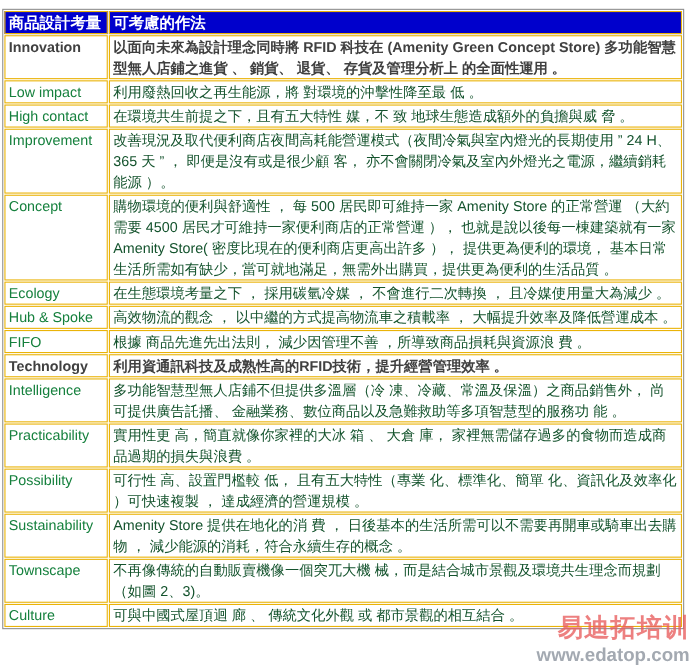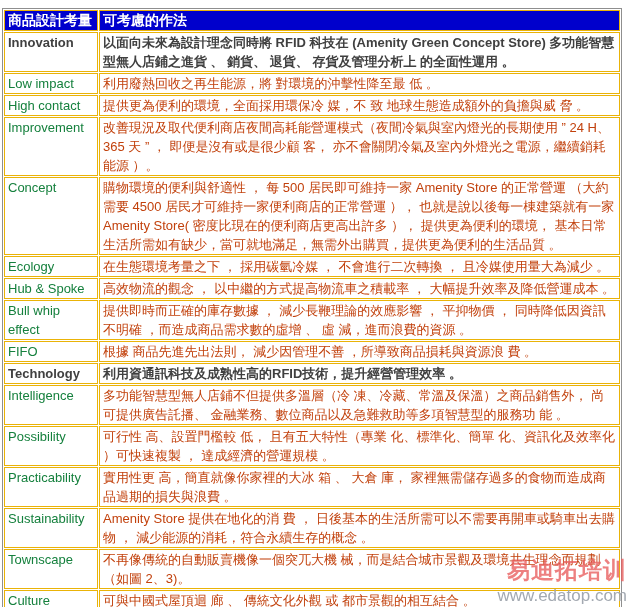--- a/index.html
+++ b/index.html
@@ -39,21 +39,21 @@
     color: #ffffff;
     text-align: left;
     font-weight: bold;
     font-size: 14px;
     height: 19px;
   }
   td.label-cell {
     color: #15803d;
   }
   td.desc-cell {
-    color: #c2410c;
+    color: #14532d;
   }
   tr.hl td.label-cell,
   tr.hl td.desc-cell {
     color: #404040;
     font-weight: bold;
   }
   .watermark {
     position: absolute;
     right: 2px;
     bottom: 2px;
@@ -63,21 +63,21 @@
   }
   .wm-brand {
     font-size: 23px;
     font-weight: bold;
     letter-spacing: 1px;
     color: rgba(232, 92, 92, 0.78);
     line-height: 34px;
   }
   .wm-url {
     font-size: 17px;
-    font-weight: normal;
+    font-weight: bold;
     color: #a3a9b1;
     line-height: 18px;
     text-align: right;
   }
 </style>
 </head>
 <body>
 
 <div class="page">
   <table class="spec">
@@ -95,61 +95,57 @@
       <tr class="hl">
         <td class="label-cell">Innovation</td>
         <td class="desc-cell">以面向未來為設計理念同時將 RFID 科技在 (Amenity Green Concept Store) 多功能智慧型無人店鋪之進貨 、 銷貨、 退貨、 存貨及管理分析上 的全面性運用 。</td>
       </tr>
       <tr>
         <td class="label-cell">Low impact</td>
         <td class="desc-cell">利用廢熱回收之再生能源，將 對環境的沖擊性降至最 低 。</td>
       </tr>
       <tr>
         <td class="label-cell">High contact</td>
-        <td class="desc-cell">提供更為便利的環境，全面採用環保冷 媒，不 致 地球生態造成額外的負擔與威 脅 。</td>
+        <td class="desc-cell">在環境共生前提之下，且有五大特性 媒，不 致 地球生態造成額外的負擔與威 脅 。</td>
       </tr>
       <tr>
         <td class="label-cell">Improvement</td>
         <td class="desc-cell">改善現況及取代便利商店夜間高耗能營運模式（夜間冷氣與室內燈光的長期使用 ” 24 H、 365 天 ” ， 即便是沒有或是很少顧 客， 亦不會關閉冷氣及室內外燈光之電源，繼續銷耗能源 ）。</td>
       </tr>
       <tr>
         <td class="label-cell">Concept</td>
         <td class="desc-cell">購物環境的便利與舒適性 ， 每 500 居民即可維持一家 Amenity Store 的正常營運 （大約需要 4500 居民才可維持一家便利商店的正常營運 ）， 也就是說以後每一棟建築就有一家 Amenity Store( 密度比現在的便利商店更高出許多 ）， 提供更為便利的環境， 基本日常生活所需如有缺少，當可就地滿足，無需外出購買，提供更為便利的生活品質 。</td>
       </tr>
       <tr>
         <td class="label-cell">Ecology</td>
         <td class="desc-cell">在生態環境考量之下 ， 採用碳氫冷媒 ， 不會進行二次轉換 ， 且冷媒使用量大為減少 。</td>
       </tr>
       <tr>
         <td class="label-cell">Hub &amp; Spoke</td>
         <td class="desc-cell">高效物流的觀念 ， 以中繼的方式提高物流車之積載率 ， 大幅提升效率及降低營運成本 。</td>
       </tr>
       <tr>
-        <td class="label-cell">Bull whip effect</td>
-        <td class="desc-cell">提供即時而正確的庫存數據 ， 減少長鞭理論的效應影響 ， 平抑物價 ， 同時降低因資訊不明確 ，而造成商品需求數的虛增 、 虛 減，進而浪費的資源 。</td>
-      </tr>
-      <tr>
         <td class="label-cell">FIFO</td>
         <td class="desc-cell">根據 商品先進先出法則， 減少因管理不善 ，所導致商品損耗與資源浪 費 。</td>
       </tr>
       <tr class="hl">
         <td class="label-cell">Technology</td>
         <td class="desc-cell">利用資通訊科技及成熟性高的RFID技術，提升經營管理效率 。</td>
       </tr>
       <tr>
         <td class="label-cell">Intelligence</td>
         <td class="desc-cell">多功能智慧型無人店鋪不但提供多溫層（冷 凍、冷藏、常溫及保溫）之商品銷售外， 尚可提供廣告託播、 金融業務、數位商品以及急難救助等多項智慧型的服務功 能 。</td>
       </tr>
       <tr>
+        <td class="label-cell">Practicability</td>
+        <td class="desc-cell">實用性更 高，簡直就像你家裡的大冰 箱 、 大倉 庫， 家裡無需儲存過多的食物而造成商品過期的損失與浪費 。</td>
+      </tr>
+      <tr>
         <td class="label-cell">Possibility</td>
         <td class="desc-cell">可行性 高、設置門檻較 低， 且有五大特性（專業 化、標準化、簡單 化、資訊化及效率化 ）可快速複製 ， 達成經濟的營運規模 。</td>
-      </tr>
-      <tr>
-        <td class="label-cell">Practicability</td>
-        <td class="desc-cell">實用性更 高，簡直就像你家裡的大冰 箱 、 大倉 庫， 家裡無需儲存過多的食物而造成商品過期的損失與浪費 。</td>
       </tr>
       <tr>
         <td class="label-cell">Sustainability</td>
         <td class="desc-cell">Amenity Store 提供在地化的消 費 ， 日後基本的生活所需可以不需要再開車或騎車出去購物 ， 減少能源的消耗，符合永續生存的概念 。</td>
       </tr>
       <tr>
         <td class="label-cell">Townscape</td>
         <td class="desc-cell">不再像傳統的自動販賣機像一個突兀大機 械，而是結合城市景觀及環境共生理念而規劃（如圖 2、3)。</td>
       </tr>
       <tr>

